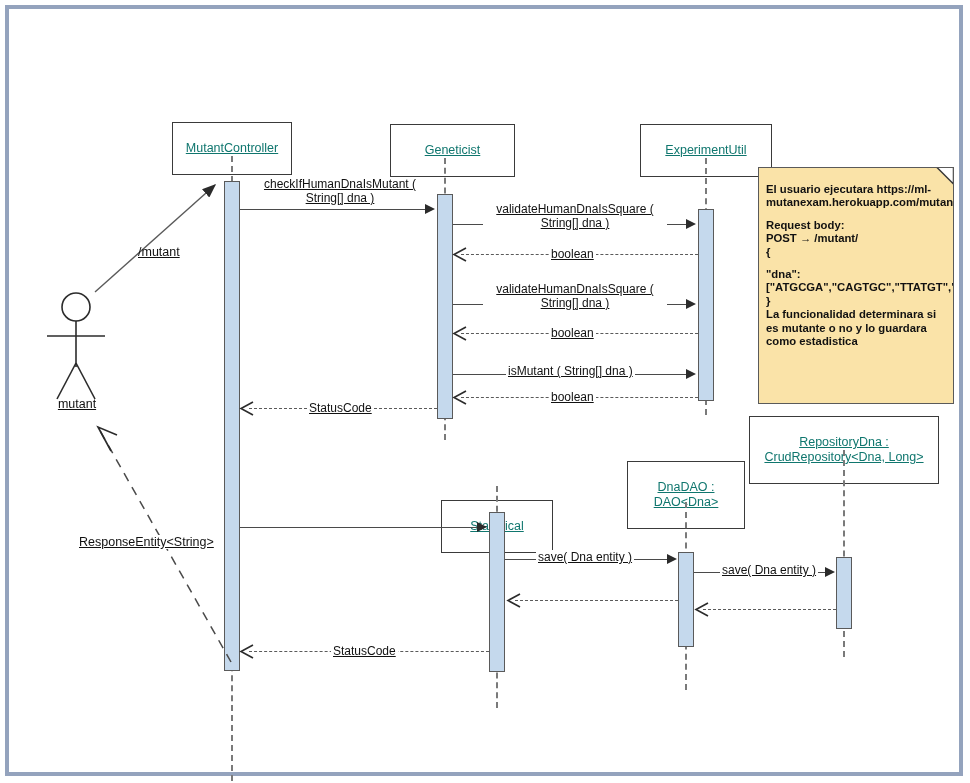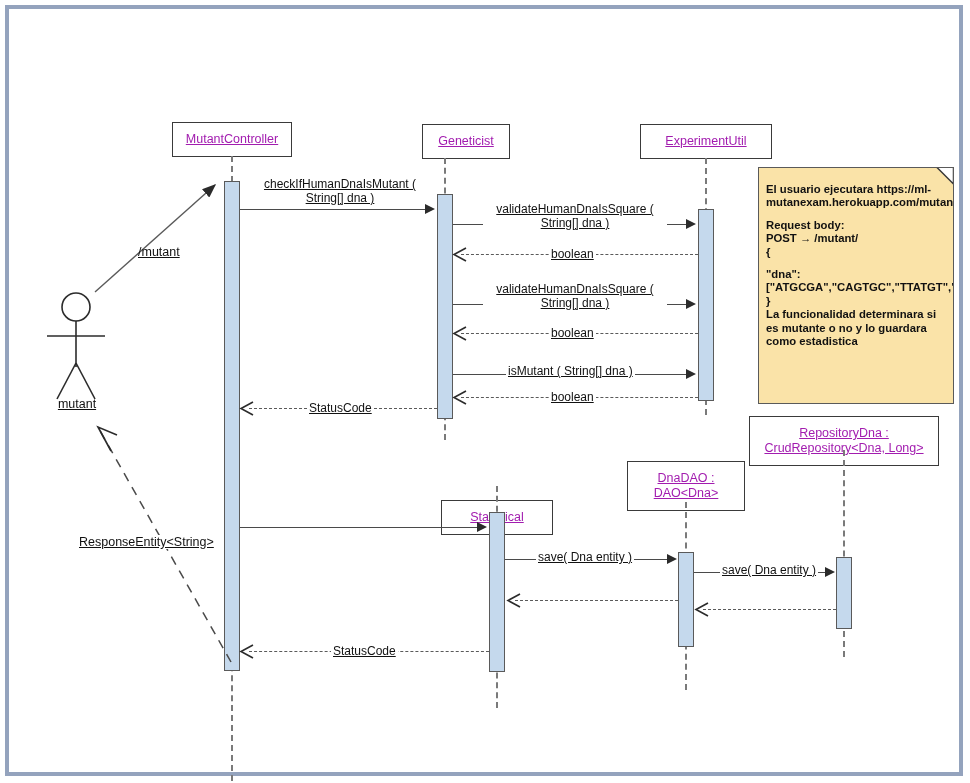--- a/index.html
+++ b/index.html
@@ -39,23 +39,23 @@
   }
 
   
   .lifeline-head {
     position: absolute;
     box-sizing: border-box;
     border: 1.5px solid #3a3a3a;
     background: #ffffff;
     text-align: center;
     font-size: 12.5px;
-    color: #a21caf;
+    color: #0f766e;
     line-height: 15px;
-    padding: 9px 6px;
+    padding: 18px 6px;
     white-space: nowrap;
   }
   .lifeline-head span {
     text-decoration: underline;
     display: block;
   }
 
   
   .lifeline {
     position: absolute;
@@ -159,21 +159,21 @@
 </head>
 <body>
 
 <div id="canvas">
   <div id="frame"></div>
   <div id="inner-sheet">
 
     <div class="lifeline-head" style="left:163px; top:113px; width:120px;">
       <span>MutantController</span>
     </div>
-    <div class="lifeline-head" style="left:381px; top:115px; width:88px;margin-left:32px;">
+    <div class="lifeline-head" style="left:381px; top:115px; width:125px;">
       <span>Geneticist</span>
     </div>
     <div class="lifeline-head" style="left:631px; top:115px; width:132px;">
       <span>ExperimentUtil</span>
     </div>
     <div class="lifeline-head" style="left:432px; top:443px; width:112px;margin-top:48px;">
       <span>Statistical</span>
     </div>
     <div class="lifeline-head" style="left:740px; top:407px; width:190px;">
       <span>RepositoryDna :</span>

